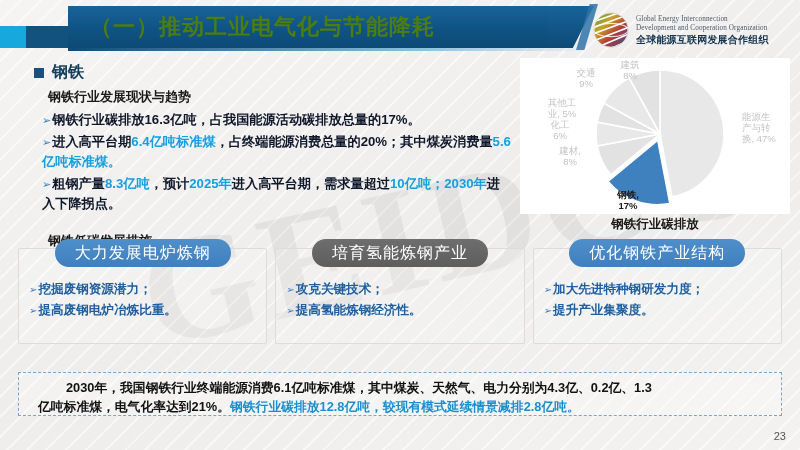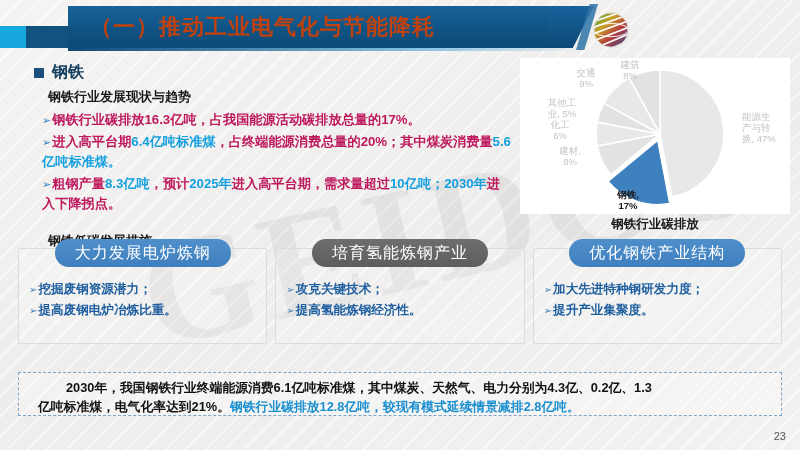--- a/index.html
+++ b/index.html
@@ -60,21 +60,21 @@
     clip-path: polygon(62% 0, 100% 0, 38% 100%, 0% 100%);
     opacity:.85;
   }
   .hdr-underline {
     position:absolute; left:68px; top:48px; width:520px; height:3px;
     background: linear-gradient(90deg,#0d4a77,#8ec5e5 70%, rgba(142,197,229,0));
   }
   .hdr-title {
     position:absolute; left:90px; top:9px; width:470px; height:36px;
     line-height:36px;
-    color:#c2410c; font-size:22px; font-weight:700; letter-spacing:1px;
+    color:#4d7c0f; font-size:22px; font-weight:700; letter-spacing:1px;
     white-space:nowrap;
   }
 
   
   .logo-wrap { position:absolute; left:592px; top:8px; width:206px; height:44px; display:flex; align-items:center; gap:6px; }
   .logo-globe { width:38px; height:38px; flex:0 0 38px; }
   .logo-text { display:flex; flex-direction:column; justify-content:center; }
   .logo-en1, .logo-en2 {
     font-size:7.2px; color:#4b5b6b; line-height:9px; white-space:nowrap;
     font-family:"Liberation Serif", serif; letter-spacing:.1px;
@@ -88,21 +88,21 @@
 
   .sub-title {
     position:absolute; left:48px; top:88px;
     font-size:13px; font-weight:700; color:#1a1a1a;
   }
 
   .bullets { position:absolute; left:42px; top:110px; width:470px; }
   .blt { font-size:13.2px; font-weight:700; line-height:20px; color:#1b3f63; margin-bottom:2px; }
   .blt .arw { color:#2f7fc0; font-size:11px; margin-right:1px; }
   .hl { color:#14a0e0; }
-  .dk { color:#be185d; }
+  .dk { color:#0f172a; }
 
   
   .meas-title {
     position:absolute; left:48px; top:232px;
     font-size:13px; font-weight:700; color:#1a1a1a;
   }
 
   
   .cards { position:absolute; left:18px; top:248px; width:764px; height:96px; display:flex; gap:8px; }
   .card {
@@ -189,20 +189,25 @@
             <path d="M-4 26 L42 9"></path>
               <path d="M0 32 L44 15"></path>
               <path d="M6 38 L46 21"></path>
             <path d="M14 42 L46 28"></path>
               <path d="M22 44 L46 34"></path>
           </g>
           <ellipse cx="20" cy="20" rx="18" ry="7" fill="none" stroke="#ffffff" stroke-width="1.2" opacity=".8"></ellipse>
         </g>
         <circle cx="20" cy="20" r="18" fill="none" stroke="#d8d8d8" stroke-width="1"></circle>
       </svg>
+      <div class="logo-text">
+        <div class="logo-en1">Global Energy Interconnection</div>
+        <div class="logo-en2">Development and Cooperation Organization</div>
+        <div class="logo-cn">全球能源互联网发展合作组织</div>
+      </div>
     </div>
   </div>
 
   <div class="sec-title">
     <span class="sec-sq"></span>
     <span class="sec-label">钢铁</span>
   </div>
 
   <div class="sub-title">钢铁行业发展现状与趋势</div>
 

